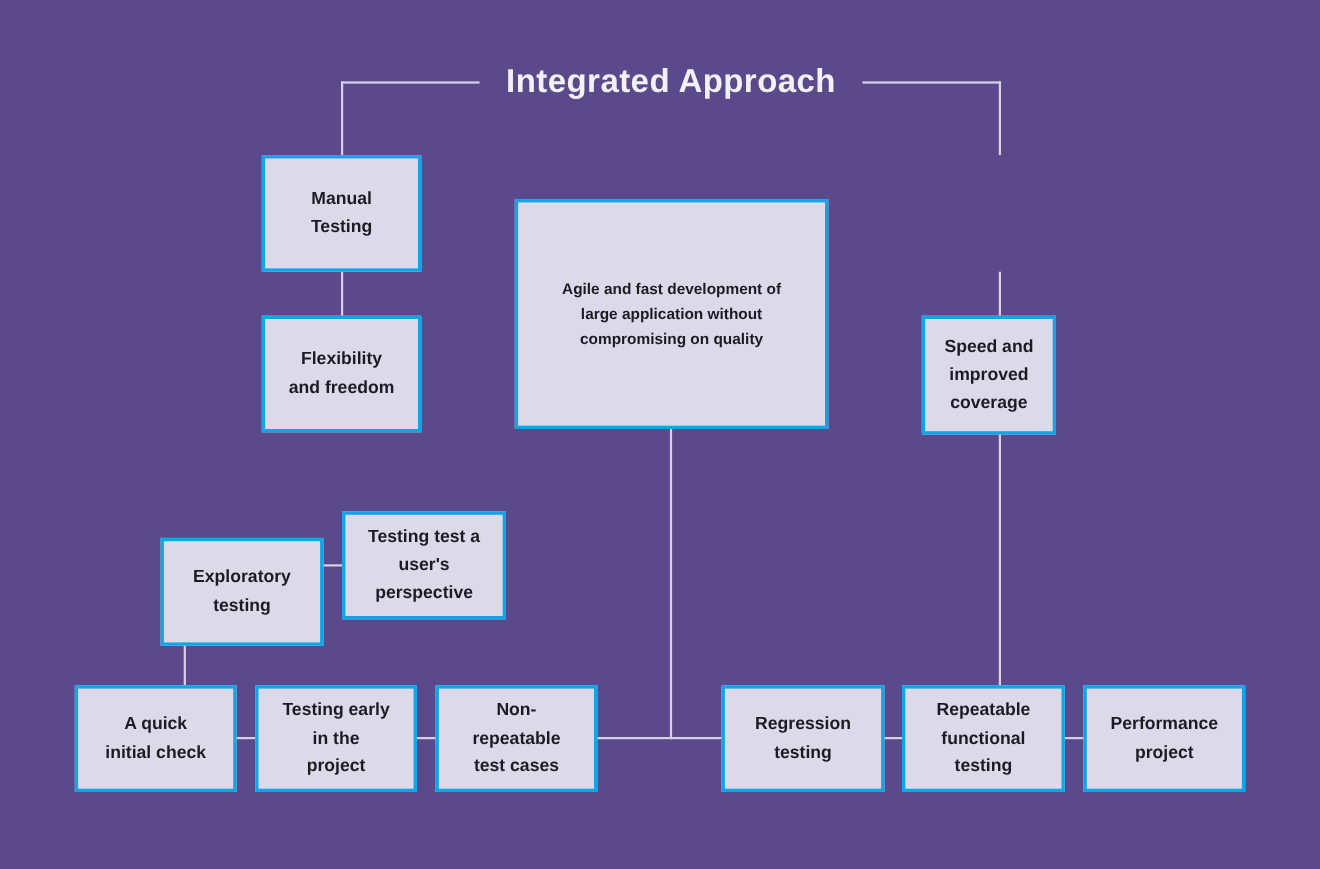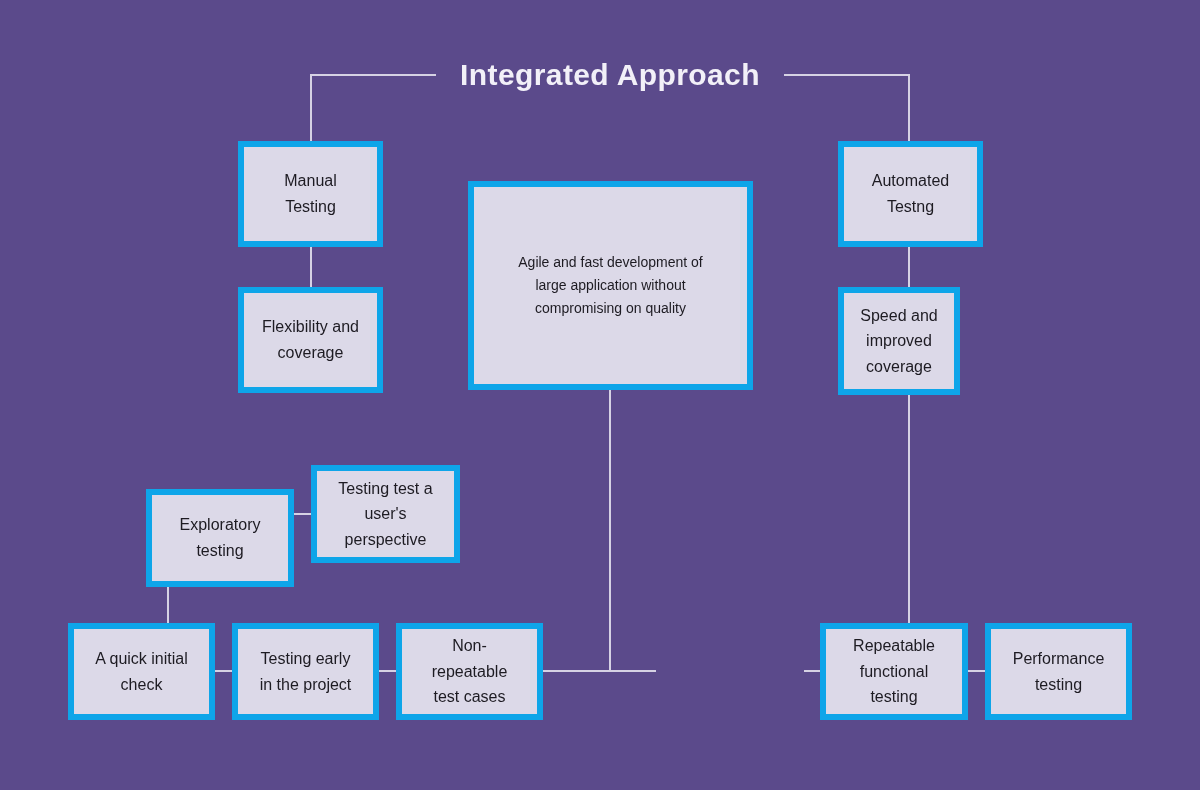--- a/index.html
+++ b/index.html
@@ -12,27 +12,27 @@
   .stage {
     position: relative;
     width: 1200px;
     height: 790px;
     background: #5b4a8b;
   }
   
   .node {
     position: absolute;
     background: #dcd9e8;
-    border: 6px solid #0ea5e9;
+    border: 3px solid #0ea5e9;
     display: flex;
     align-items: center;
     justify-content: center;
     text-align: center;
     color: #1d1b22;
-    font-weight: 400;
+    font-weight: 700;
     font-size: 16px;
     line-height: 1.6;
   }
   .node .lbl { display: inline-block; }
   .node.big { font-size: 14px; line-height: 1.62; }
   
   .ln { position: absolute; background: #d6d2e4; }
   .ln.h { height: 2px; }
   .ln.v { width: 2px; }
   
@@ -75,30 +75,27 @@
   <div class="ln h" style="left:379px; top:670px; width:17px;"></div>
   <div class="ln h" style="left:543px; top:670px; width:113px;"></div>
   <div class="ln h" style="left:804px; top:670px; width:16px;"></div>
   <div class="ln h" style="left:968px; top:670px; width:17px;"></div>
 
   <div class="node" style="left:238px; top:141px; width:145px; height:106px;">
     <span class="lbl" style="max-width:95px;">Manual Testing</span>
   </div>
 
   <div class="node" style="left:238px; top:287px; width:145px; height:106px;">
-    <span class="lbl" style="max-width:100px;">Flexibility and coverage</span>
+    <span class="lbl" style="max-width:100px;">Flexibility and freedom</span>
   </div>
 
   <div class="node big" style="left:468px; top:181px; width:285px; height:209px;">
     <span class="lbl" style="max-width:205px;">Agile and fast development of large application without compromising on quality</span>
   </div>
 
-  <div class="node" style="left:838px; top:141px; width:145px; height:106px;">
-    <span class="lbl" style="max-width:105px;">Automated Testng</span>
-  </div>
 
   <div class="node" style="left:838px; top:287px; width:122px; height:108px;">
     <span class="lbl" style="max-width:95px;">Speed and improved coverage</span>
   </div>
 
   <div class="node" style="left:146px; top:465px; width:148px; height:98px;margin-top:24px;">
     <span class="lbl" style="max-width:95px;">Exploratory testing</span>
   </div>
 
   <div class="node" style="left:311px; top:465px; width:149px; height:98px;">
@@ -110,22 +107,25 @@
   </div>
 
   <div class="node" style="left:232px; top:623px; width:147px; height:97px;">
     <span class="lbl" style="max-width:100px;">Testing early in the project</span>
   </div>
 
   <div class="node" style="left:396px; top:623px; width:147px; height:97px;">
     <span class="lbl" style="max-width:85px;">Non-repeatable test cases</span>
   </div>
 
+  <div class="node" style="left:656px; top:623px; width:148px; height:97px;">
+    <span class="lbl" style="max-width:95px;">Regression testing</span>
+  </div>
 
   <div class="node" style="left:820px; top:623px; width:148px; height:97px;">
     <span class="lbl" style="max-width:100px;">Repeatable functional testing</span>
   </div>
 
   <div class="node" style="left:985px; top:623px; width:147px; height:97px;">
-    <span class="lbl" style="max-width:100px;">Performance testing</span>
+    <span class="lbl" style="max-width:100px;">Performance project</span>
   </div>
 
 </div>
 
 </body></html>

